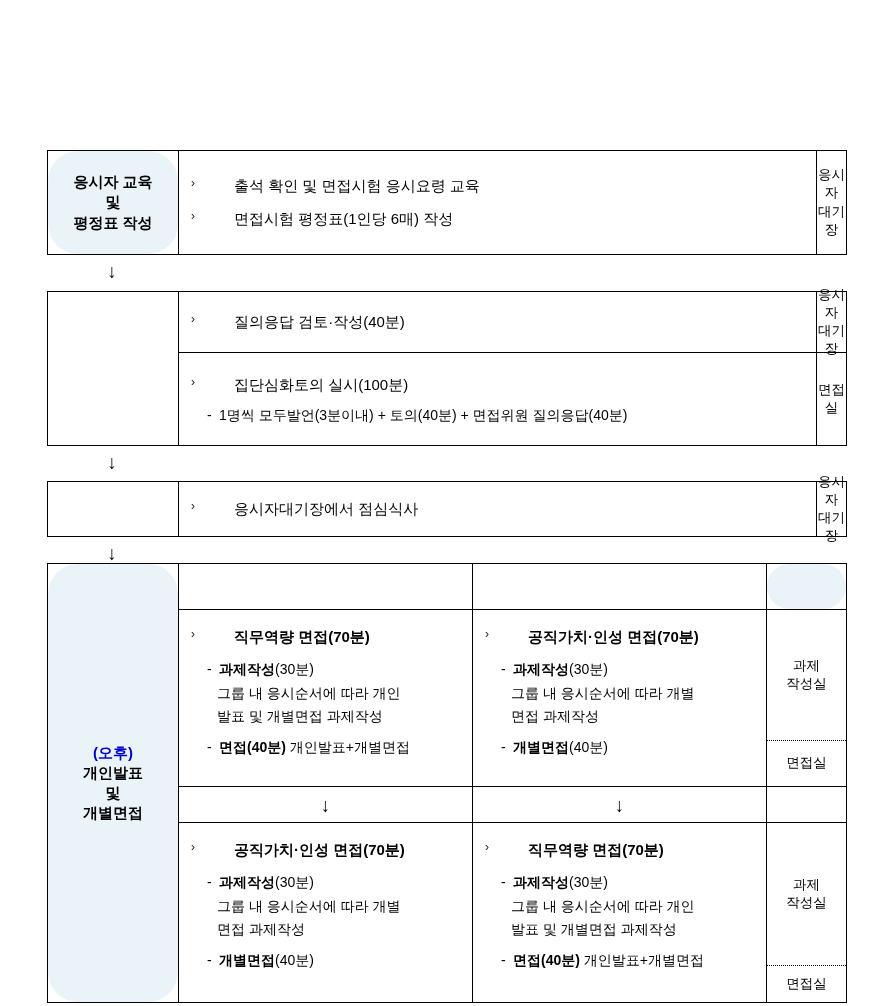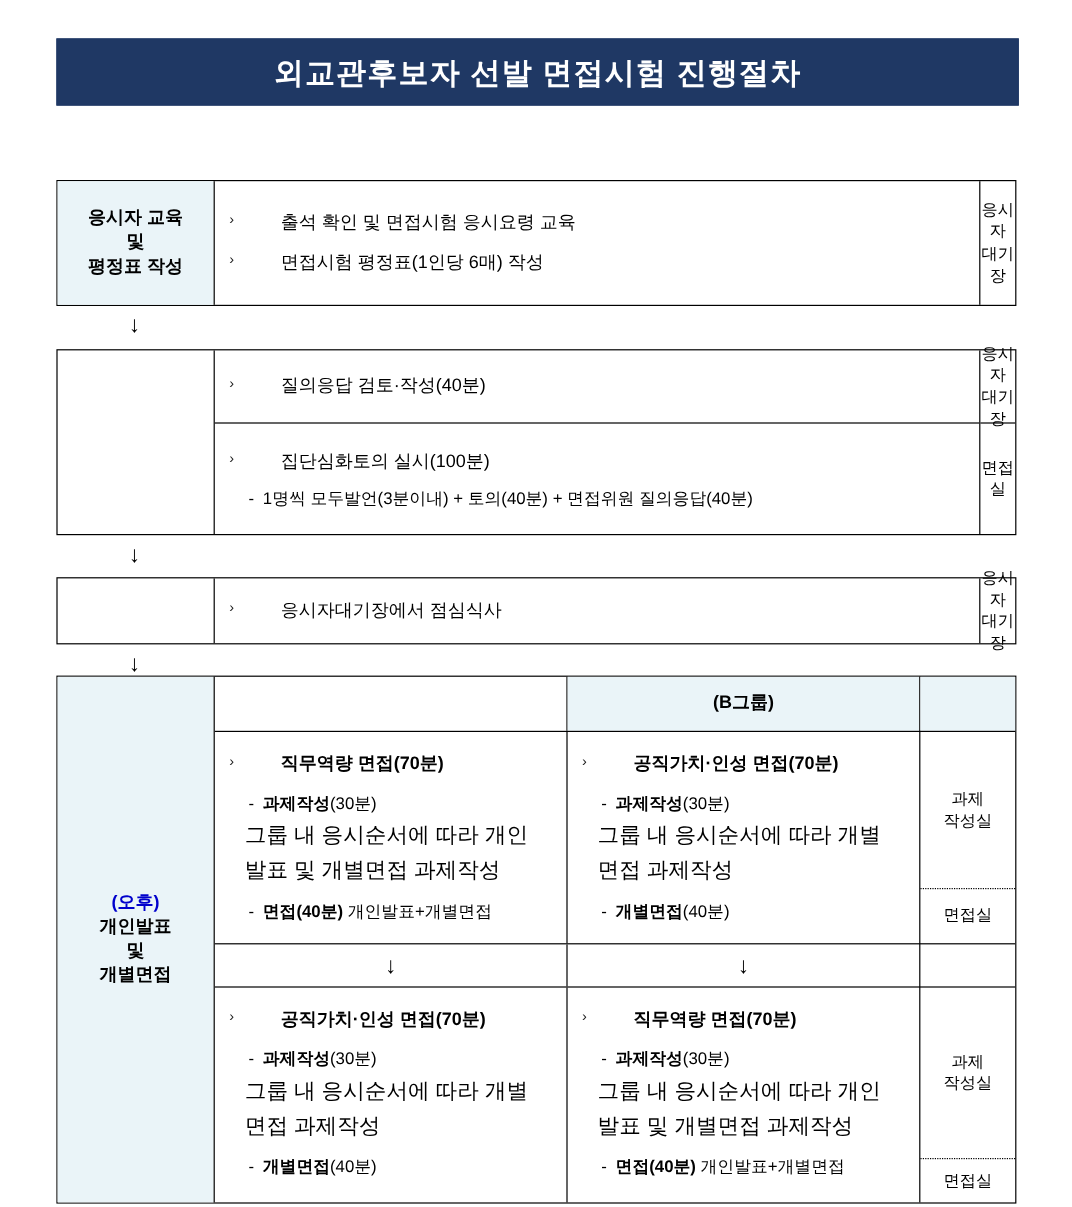--- a/index.html
+++ b/index.html
@@ -52,20 +52,21 @@
     background: #eaf4f8;
     display: flex;
     flex-direction: column;
     align-items: center;
     justify-content: center;
     text-align: left;
     font-weight: bold;
     font-size: 15px;
     line-height: 1.35;
     box-sizing: border-box;
+    border-radius: 30px;
   }
   .right-cell {
     display: flex;
     flex-direction: column;
     align-items: center;
     justify-content: center;
     text-align: center;
     font-size: 13.5px;
     line-height: 1.35;
     box-sizing: border-box;
@@ -90,22 +91,22 @@
   }
   .bullet-text {
     flex: 1 1 auto;
     margin-left: 29px;
   }
   .sub-line {
     margin: 3px 0 3px 16px;
     font-size: 14px;
   }
   .sub-line2 {
-    margin: 1px 0 2px 13px;
-    font-size: 18px;
+    margin: 1px 0 2px 26px;
+    font-size: 14px;
   }
   .dash {
     display: inline-block;
     width: 12px;
   }
   .b { font-weight: bold; }
 
   
   .arrow {
     position: absolute;
@@ -141,23 +142,20 @@
   }
   .blue {
     color: #0000cc;
   }
 </style>
 </head>
 <body>
 
 <div class="page">
 
-  <div class="title-bar">
-    <span class="title-text">외교관후보자 선발 면접시험 진행절차</span>
-  </div>
 
   <div class="block" style="left:47px; top:150px; width:800px; height:105px;">
     <div class="lbl-cell" style="position:absolute; left:0; top:0; width:130px; height:103px;">
       <div>응시자 교육</div>
       <div>및</div>
       <div>평정표 작성</div>
     </div>
     <div class="vline" style="left:130px; top:0; height:103px;"></div>
 
     <div class="body-cell" style="position:absolute; left:131px; top:0; width:637px; height:103px; display:flex; flex-direction:column; justify-content:center;">
@@ -235,23 +233,20 @@
 
     <div class="lbl-cell" style="position:absolute; left:0; top:0; width:130px; height:438px;">
       <div class="blue">(오후)</div>
       <div>개인발표</div>
       <div>및</div>
       <div>개별면접</div>
     </div>
     <div class="vline" style="left:130px; top:0; height:438px;"></div>
 
     <div class="vline" style="left:424px; top:0; height:45px;"></div>
-    <div class="lbl-cell grp-head" style="left:425px; top:0; width:293px; height:45px; background:#eaf4f8;">
-      <span>(B그룹)</span>
-    </div>
     <div class="vline" style="left:718px; top:0; height:438px;"></div>
     <div class="lbl-cell" style="position:absolute; left:719px; top:0; width:79px; height:45px; background:#eaf4f8;"></div>
     <div class="hline" style="left:131px; top:45px; width:667px;"></div>
 
     <div class="body-cell" style="position:absolute; left:131px; top:46px; width:293px; height:176px;">
       <div class="bullet-line" style="margin-top:8px;">
         <span class="bullet-mark">›</span>
         <span class="bullet-text"><span class="b">직무역량</span><span class="b"> 면접(70분)</span></span>
       </div>
       <div class="sub-line" style="margin-top:10px;">

